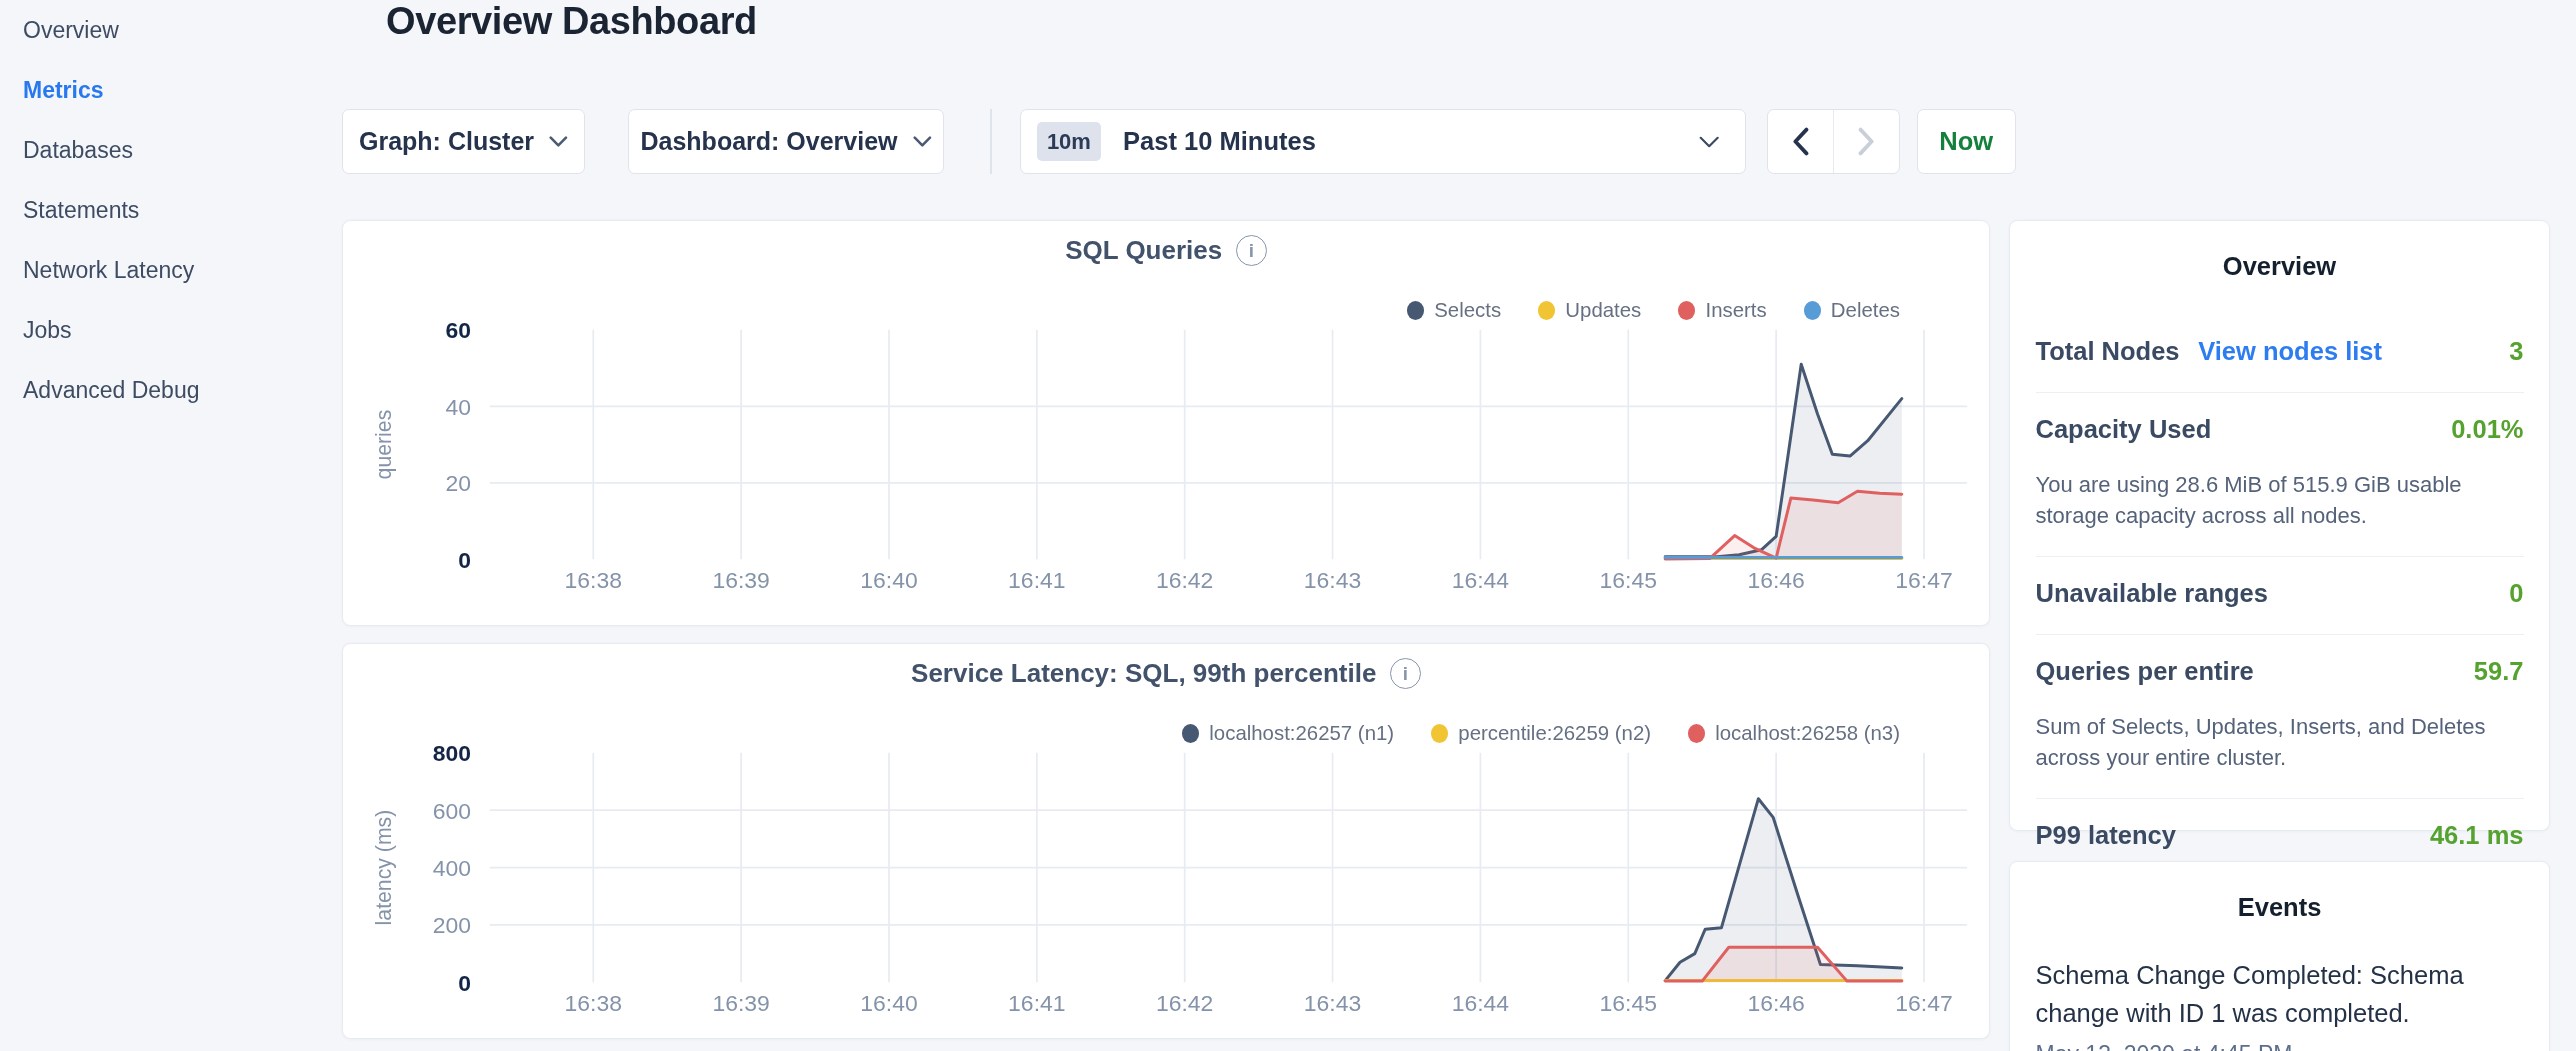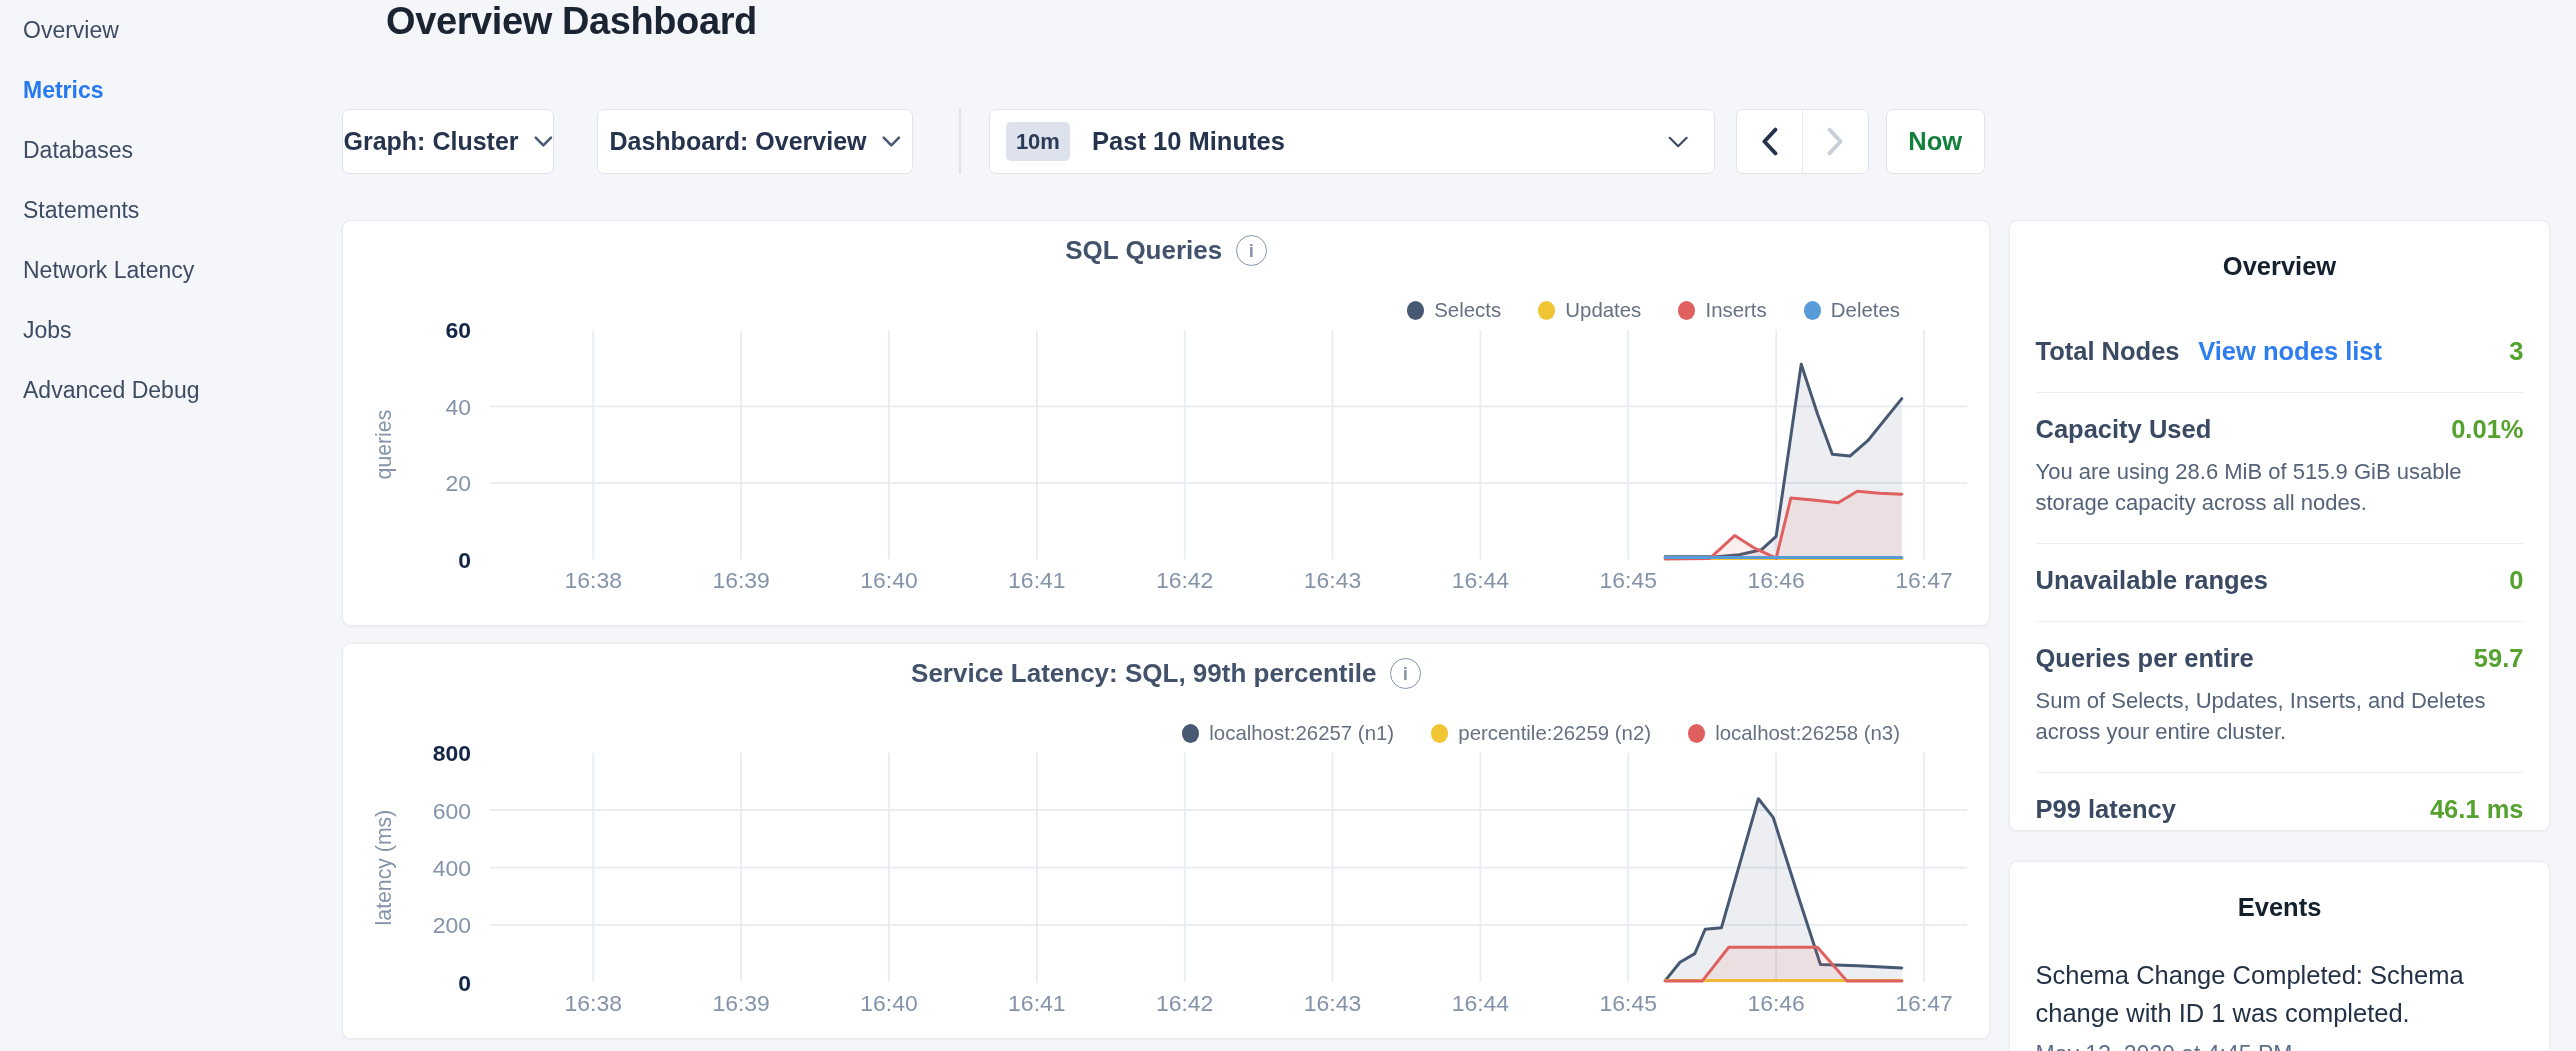--- a/index.html
+++ b/index.html
@@ -16,21 +16,21 @@
   
   .page-title { position:absolute; left:342px; top:0; font-size:38px; font-weight:bold;
                 color:#1a2433; letter-spacing:-0.4px;margin-left:44px; }
 
   
   .controls { position:absolute; left:342px; top:109px; height:65px; display:flex; align-items:stretch; }
   .btn { background:#fff; border:1.7px solid #dfe3ea; border-radius:6.8px; display:flex;
          align-items:center; justify-content:center; font-weight:bold; font-size:25px;
          color:#26334d; cursor:pointer; }
   .dropdown-btn { gap:15.3px; }
-  #graph-btn { width:212px;align-items:center; }
+  #graph-btn { width:243px;align-items:center; }
   #dashboard-btn { width:316px; margin-left:43px; }
   .v-divider { width:1.7px; background:#dfe3ea; margin-left:46px; }
   .time-box { width:726px; margin-left:28px; justify-content:flex-start; padding:0 16px;
               font-size:25.5px; position:relative; }
   .time-badge { background:#dde2ec; color:#2c3b57; border-radius:5.1px; font-size:22px;
                 font-weight:bold; padding:6.8px 10.2px; margin-right:22px; }
   .time-box .chev { position:absolute; right:25.5px; }
   .arrow-group { display:flex; margin-left:21px; width:133px; background:#fff;
                  border:1.7px solid #dfe3ea; border-radius:6.8px; overflow:hidden; }
   .arrow-btn { flex:1; display:flex; align-items:center; justify-content:center; cursor:pointer; }
@@ -57,21 +57,21 @@
 
   
   .card-h { text-align:center; font-size:25.5px; font-weight:bold; color:#14202e; margin-top:31px; }
   .sum-body { padding:0 25.5px; margin-top:34px; }
   .sum-item { padding:22px 0 25.5px 0; border-top:1.7px solid #eceff4; }
   .sum-item:first-child { border-top:none; }
   .sum-row { display:flex; align-items:baseline; }
   .sum-label { font-size:25.5px; font-weight:bold; color:#3a4a63; }
   .sum-link { font-size:25.5px; font-weight:bold; color:#2e7df0; margin-left:18.7px; cursor:pointer; }
   .sum-value { margin-left:auto; font-size:25.5px; font-weight:bold; color:#55a22f; }
-  .sum-desc { margin-top:12px; font-size:22px; line-height:31px; color:#54627a; }
+  .sum-desc { margin-top:25px; font-size:22px; line-height:31px; color:#54627a; }
 
   
   .event-body { padding:0 25.5px; margin-top:34px; }
   .event-text { font-size:25.5px; line-height:38px; color:#243247; }
   .event-time { margin-top:8.5px; font-size:23px; color:#5d6f8a; }
 </style>
 </head>
 <body>
 
 <div id="screen">

